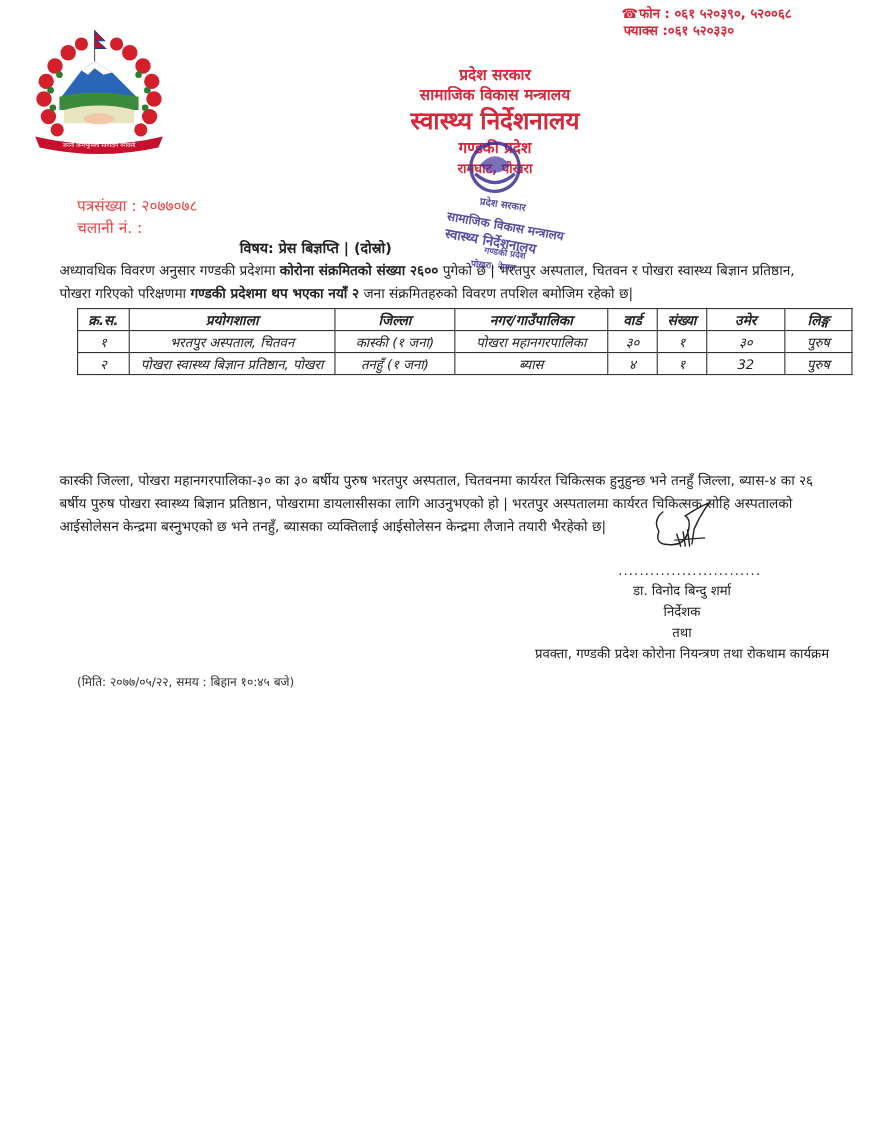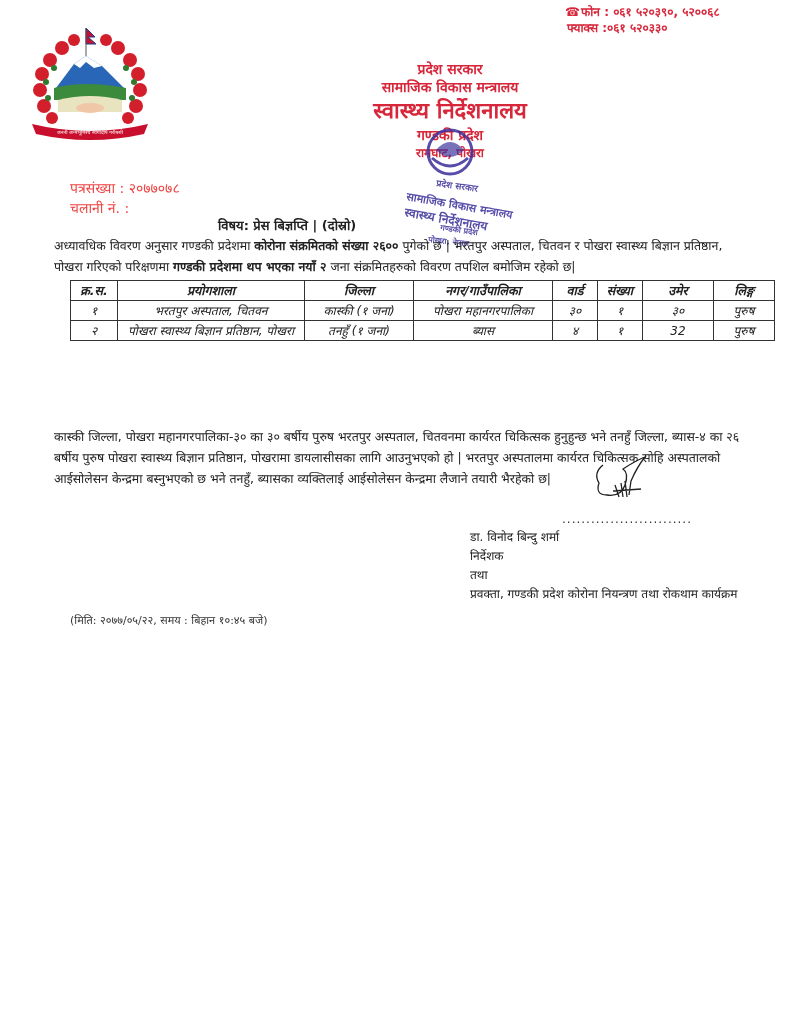--- a/index.html
+++ b/index.html
@@ -39,21 +39,21 @@
   .p2 { top: 382px; margin-top: 44px; }
 
   
   .tbl { left: 70px; top: 280px; border-collapse: collapse; font-size: 12px; color: #222; font-style: italic; }
   .tbl td, .tbl th { border: 1px solid #333; height: 19px; padding: 0 2px; text-align: center; white-space: nowrap; }
   .tbl th { font-weight: bold; font-size: 12.5px; }
 
   
   .sig { left: 585px; top: 455px; width: 80px; height: 50px; }
   .dots { left: 562px; top: 512px; font-size: 12px; letter-spacing: 1px; color: #333; }
-  .signer { left: 470px; width: 300px; font-size: 12px; line-height: 19px; color: #222; }
+  .signer { left: 470px; width: 300px; text-align: center; font-size: 12px; line-height: 19px; color: #222; }
   .s1 { top: 528px; }
   .s2 { top: 547px; }
   .s3 { top: 566px; }
   .s4 { top: 585px; }
 
   .date { left: 70px; top: 612px; font-size: 11px; color: #333; }
 </style>
 </head>
 <body>
 

